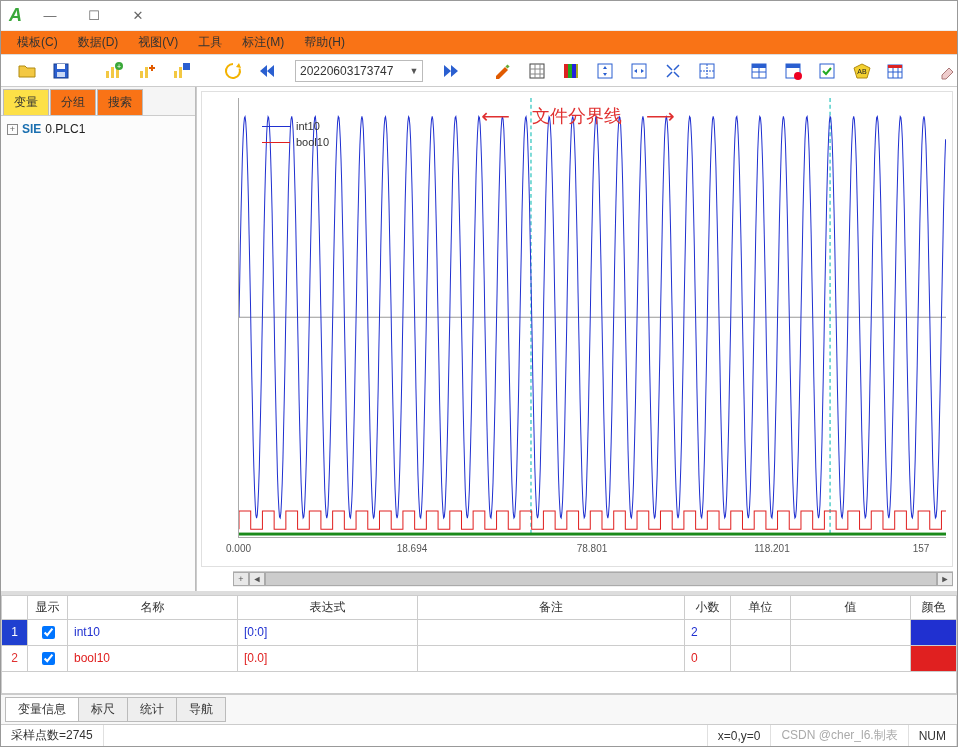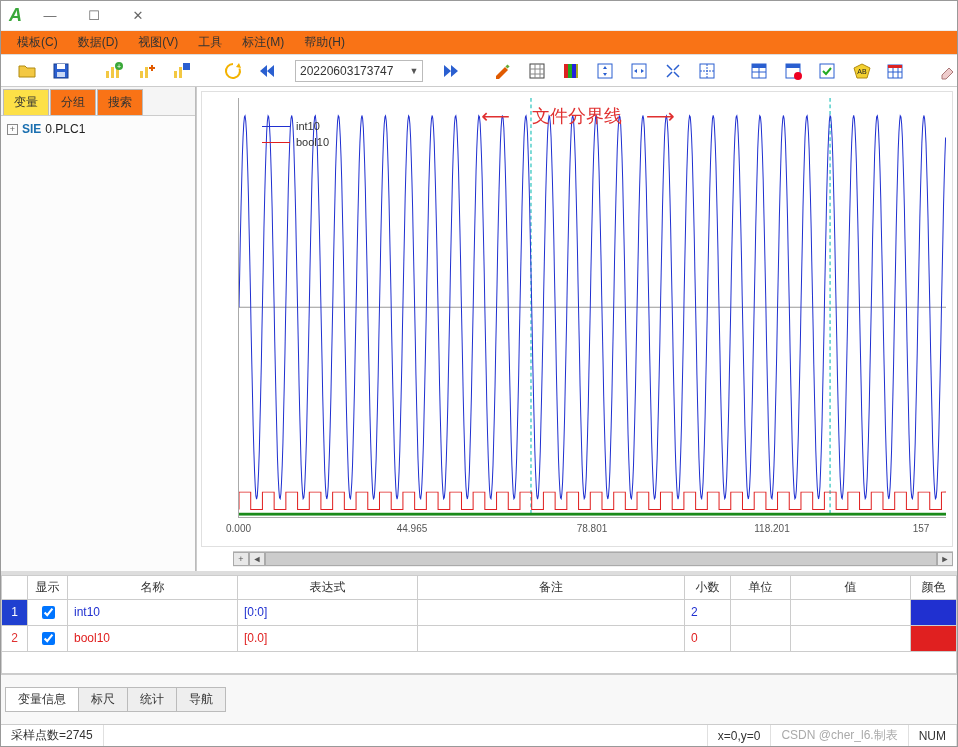--- a/index.html
+++ b/index.html
@@ -47,21 +47,21 @@
   .table-section { border-top: 4px solid #ddd; background: #fff; }
   table.vars { width: 100%; border-collapse: collapse; font-size: 12px; }
   table.vars th, table.vars td { border: 1px solid #ccc; padding: 3px 6px; height: 22px; text-align: left; }
   table.vars th { background: #fff; font-weight: normal; color: #333; text-align: center; }
   .row-num { width: 26px; text-align: center !important; color: #fff; }
   .row-num.r1 { background: #2040d0; }
   .row-num.r2 { background: #fff; color: #e03030; border: 1px solid #ccc; }
   .chk { width: 40px; text-align: center !important; }
   .col-color { width: 46px; }
   .swatch { width: 100%; height: 100%; min-height: 18px; }
-  .bottom-tabs { display: flex; border-top: 1px solid #ccc; background: #f8f8f8; padding: 12px 4px; }
+  .bottom-tabs { display: flex; border-top: 1px solid #ccc; background: #f8f8f8; padding: 2px 4px; }
   .btab { padding: 3px 12px; border: 1px solid #bbb; background: #fff; margin-right: -1px; font-size: 12px; }
   .btab.inactive { background: #eee; }
   .statusbar { height: 22px; border-top: 1px solid #ccc; display: flex; align-items: center; font-size: 12px; color: #333; background: #fff; }
   .status-seg { padding: 0 10px; border-right: 1px solid #e0e0e0; height: 100%; display: flex; align-items: center; }
   .status-flex { flex: 1; }
   .status-right { color: #aaa; padding: 0 10px; }
   svg.tb-icon { width: 20px; height: 20px; }
 </style>
 </head>
 <body>
@@ -266,21 +266,21 @@
         <div class="legend-row">
           <span class="legend-line" style="border-color:#2030d0"></span>
           <span>int10</span>
         </div>
         <div class="legend-row">
           <span class="legend-line" style="border-color:#e02020"></span>
           <span>bool10</span>
         </div>
       </div>
       <div class="x-tick" style="left:24px;transform:none">0.000</div>
-      <div class="x-tick" style="left:28%">44.965</div>
+      <div class="x-tick" style="left:28%">18.694</div>
       <div class="x-tick" style="left:52%">78.801</div>
       <div class="x-tick" style="left:76%">118.201</div>
       <div class="x-tick x-tick-last" style="right:6px;left:auto">157</div>
     </div>
     <div class="bottom-scroll">
       <div class="scroll-btn">+</div>
       <div class="scroll-btn">◄</div>
       <div class="scroll-track">
           <div class="scroll-thumb"></div>
         </div>

